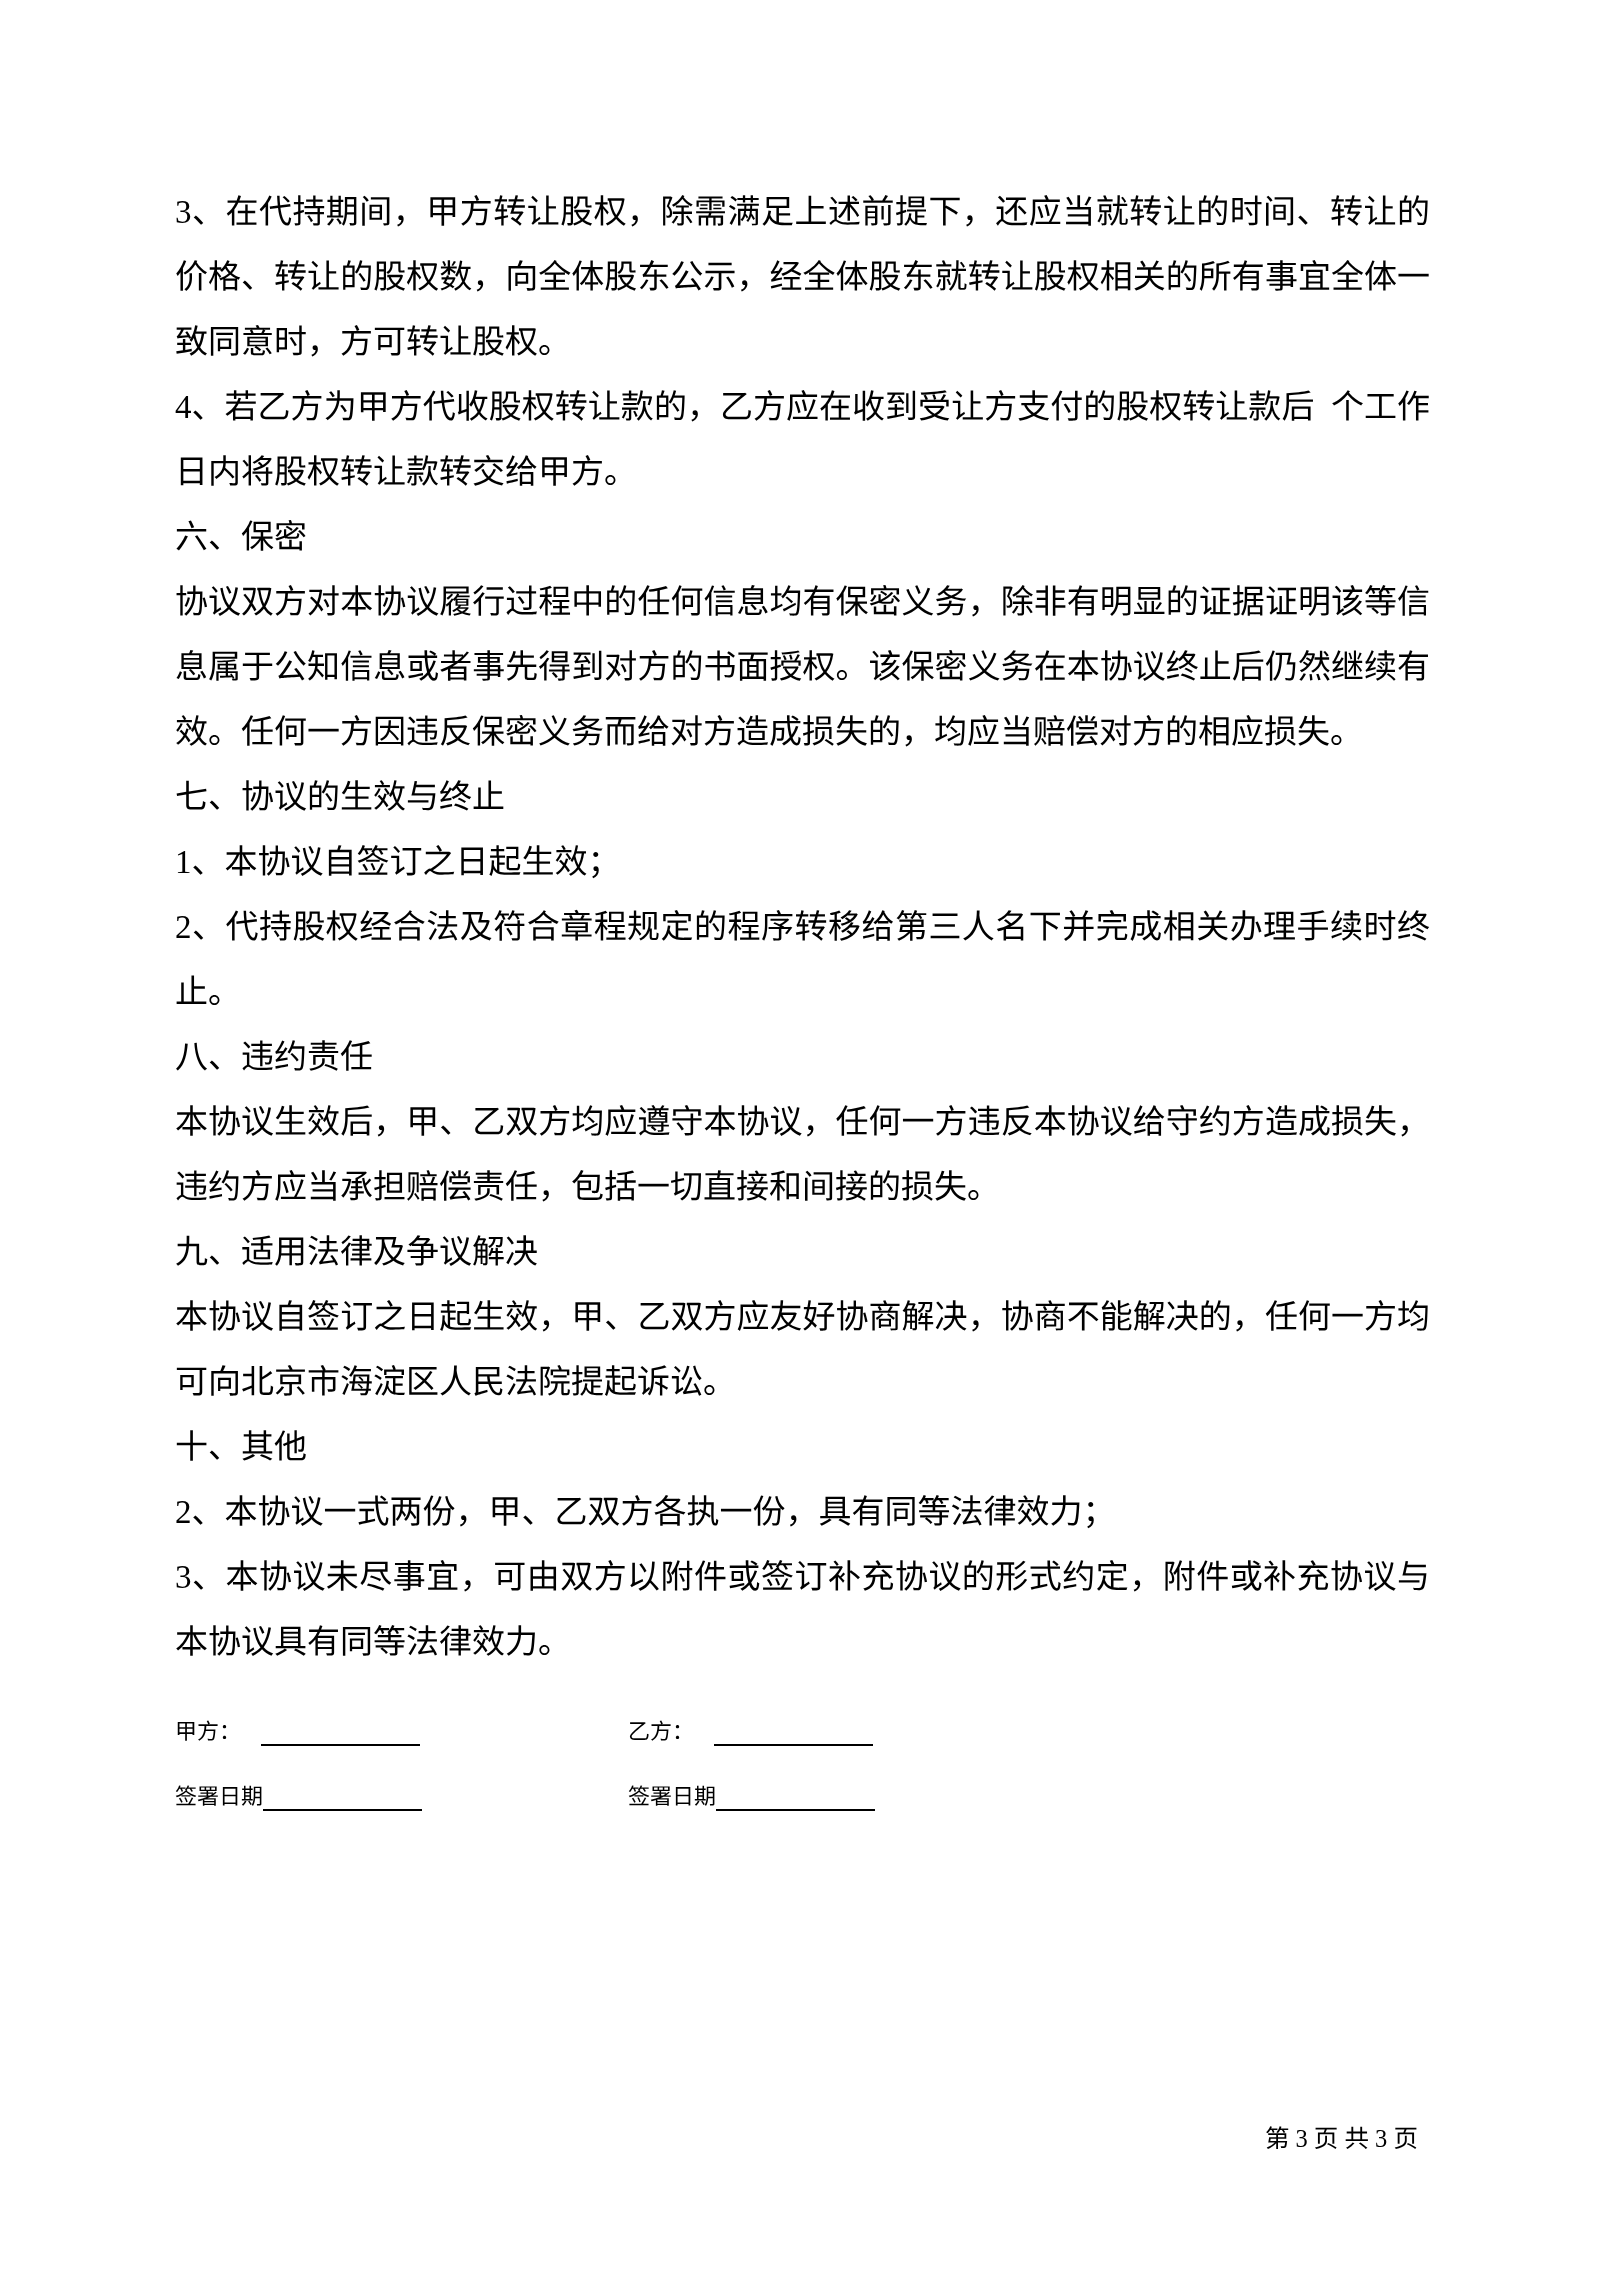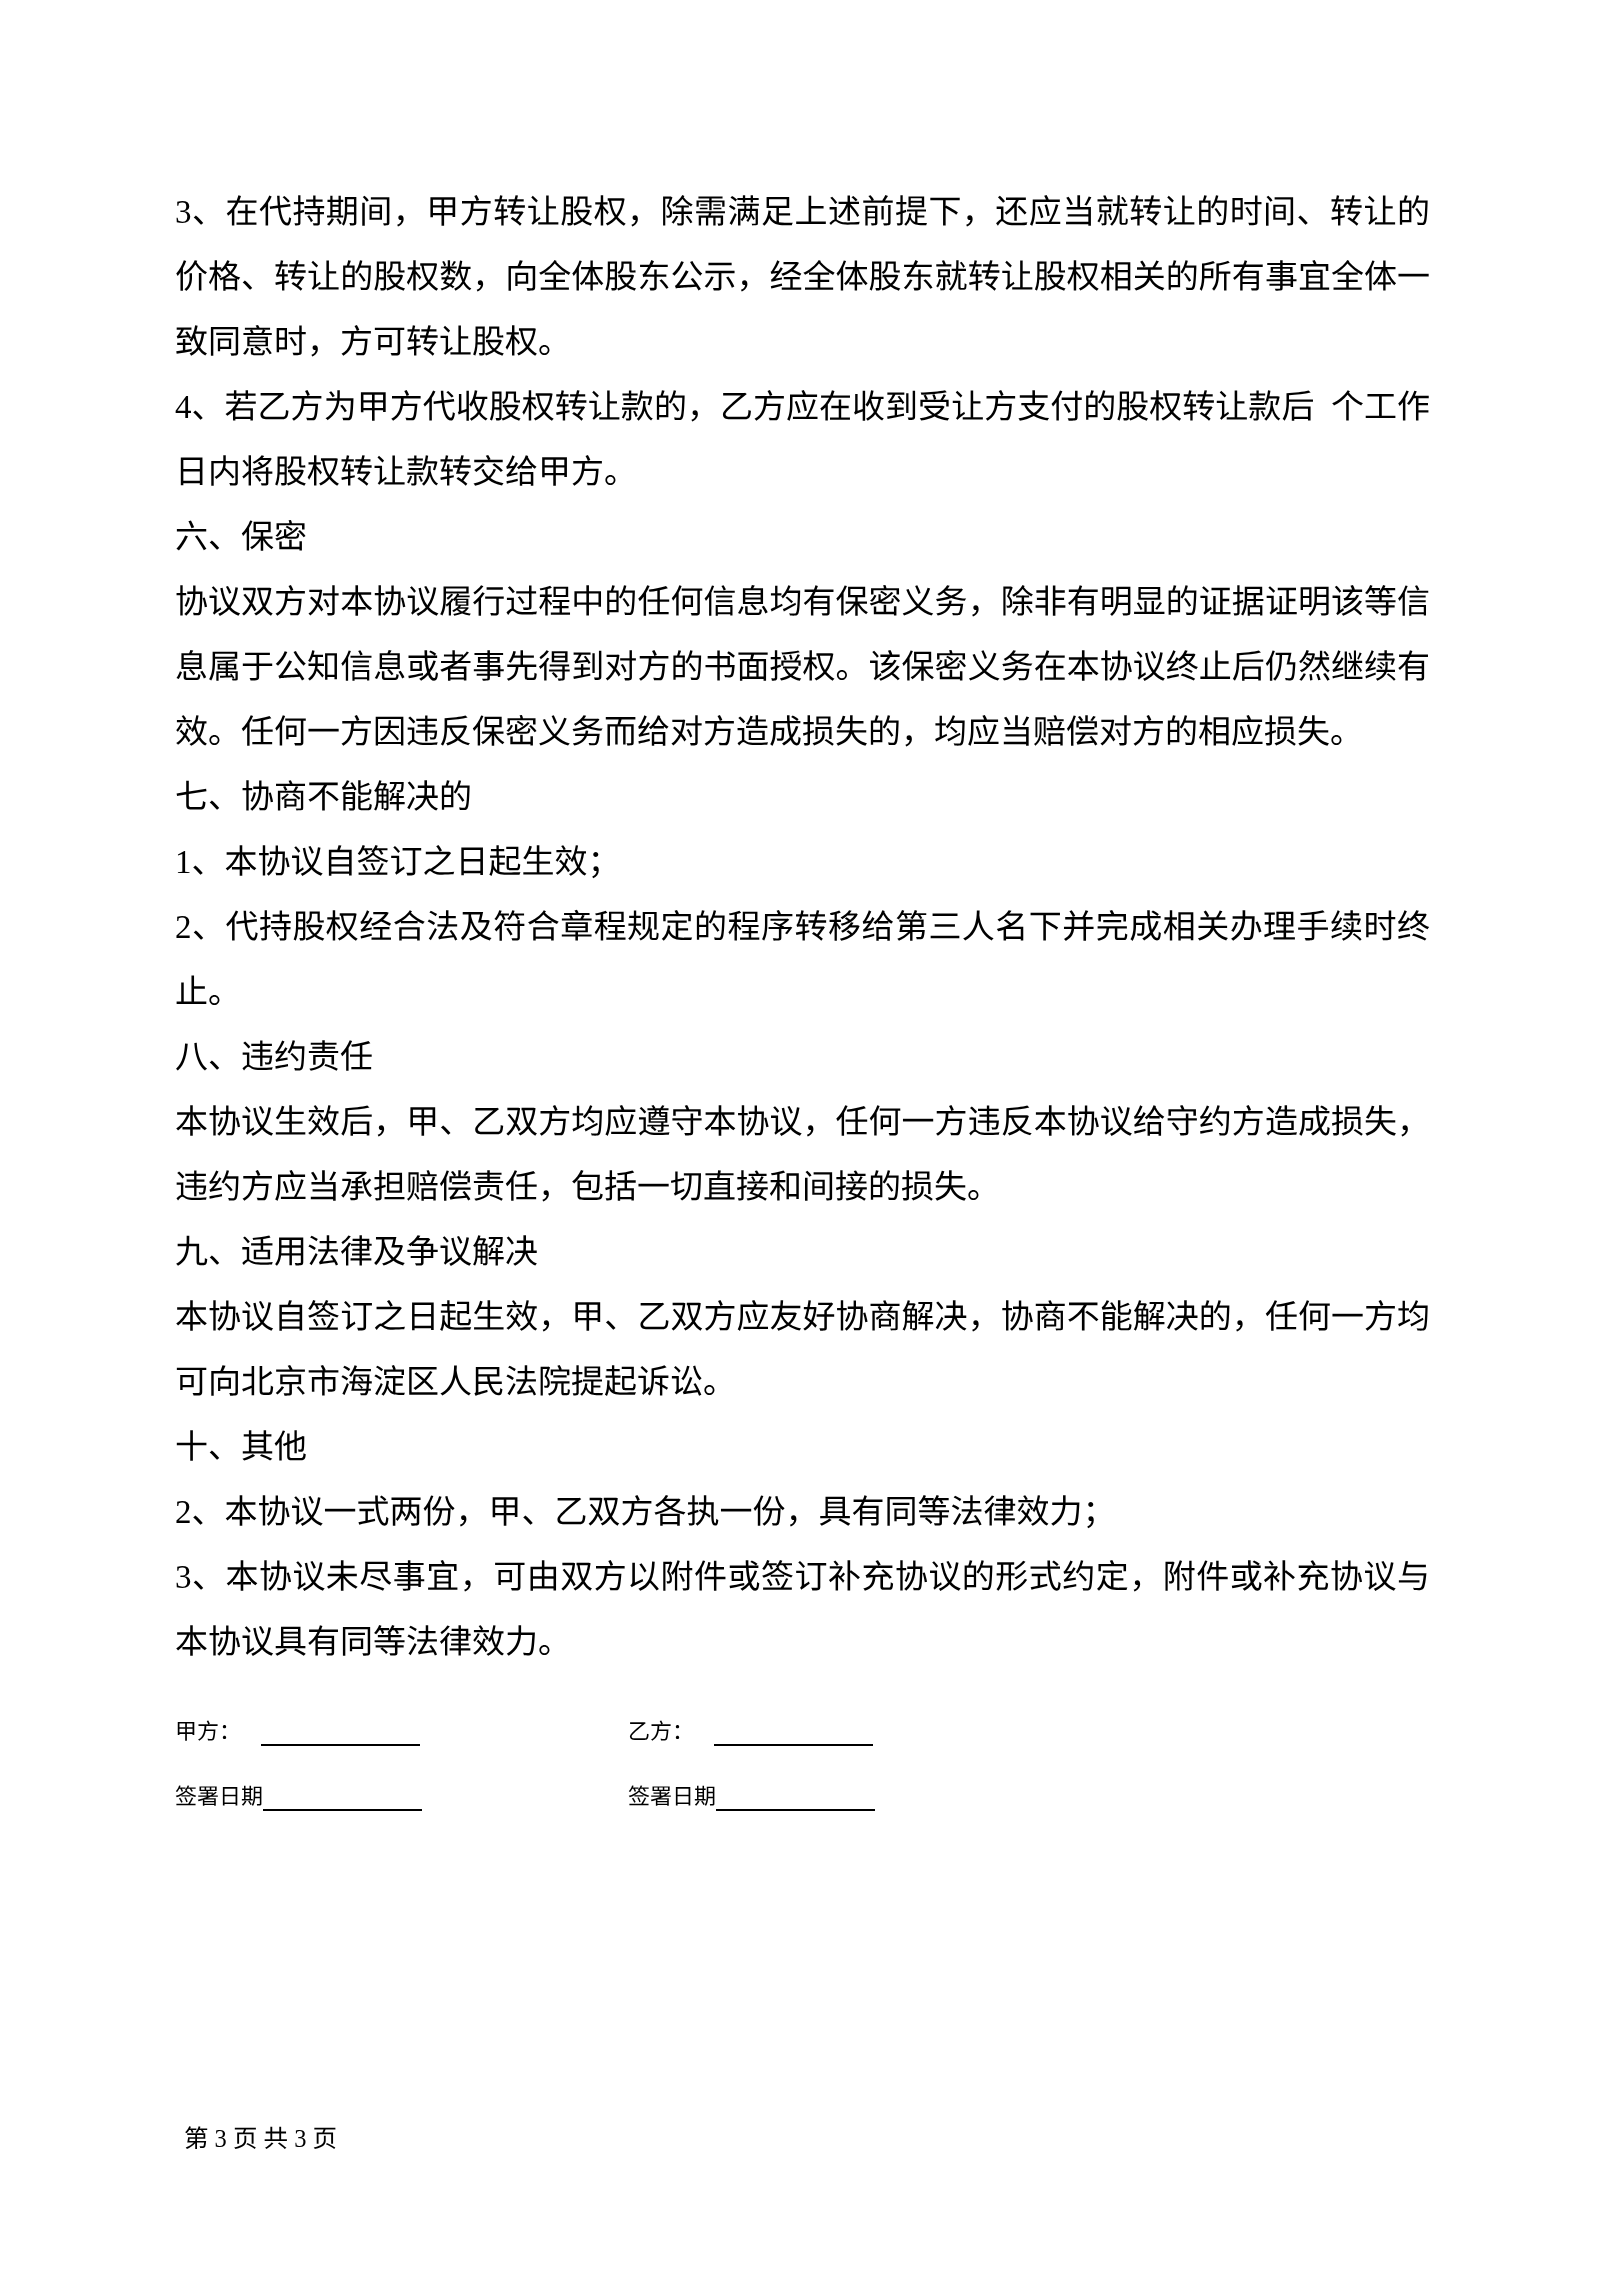--- a/index.html
+++ b/index.html
@@ -49,38 +49,38 @@
     width: 159px;
     height: 1em;
     border-bottom: 2.7px solid #000000;
     vertical-align: -7.3px;
   }
   .blank.after-colon {
     margin-left: 20px;
   }
   .footer {
     position: absolute;
-    left: 184px;
+    left: 163px;
     top: 2123px;
     width: 1255px;
-    text-align: left;
+    text-align: right;
     font-size: 24.5px;
     line-height: 31px;
   }
 </style>
 </head>
 <body>
 
 <main class="content">
 
   <p class="line">3、在代持期间，甲方转让股权，除需满足上述前提下，还应当就转让的时间、转让的价格、转让的股权数，向全体股东公示，经全体股东就转让股权相关的所有事宜全体一致同意时，方可转让股权。</p>
   <p class="line">4、若乙方为甲方代收股权转让款的，乙方应在收到受让方支付的股权转让款后 个工作日内将股权转让款转交给甲方。</p>
   <p class="line">六、保密</p>
   <p class="line">协议双方对本协议履行过程中的任何信息均有保密义务，除非有明显的证据证明该等信息属于公知信息或者事先得到对方的书面授权。该保密义务在本协议终止后仍然继续有效。任何一方因违反保密义务而给对方造成损失的，均应当赔偿对方的相应损失。</p>
-  <p class="line">七、协商不能解决的</p>
+  <p class="line">七、协议的生效与终止</p>
   <p class="line">1、本协议自签订之日起生效；</p>
   <p class="line">2、代持股权经合法及符合章程规定的程序转移给第三人名下并完成相关办理手续时终止。</p>
   <p class="line">八、违约责任</p>
   <p class="line">本协议生效后，甲、乙双方均应遵守本协议，任何一方违反本协议给守约方造成损失，违约方应当承担赔偿责任，包括一切直接和间接的损失。</p>
   <p class="line">九、适用法律及争议解决</p>
   <p class="line">本协议自签订之日起生效，甲、乙双方应友好协商解决，协商不能解决的，任何一方均可向北京市海淀区人民法院提起诉讼。</p>
   <p class="line">十、其他</p>
   <p class="line">2、本协议一式两份，甲、乙双方各执一份，具有同等法律效力；</p>
   <p class="line">3、本协议未尽事宜，可由双方以附件或签订补充协议的形式约定，附件或补充协议与本协议具有同等法律效力。</p>
 

